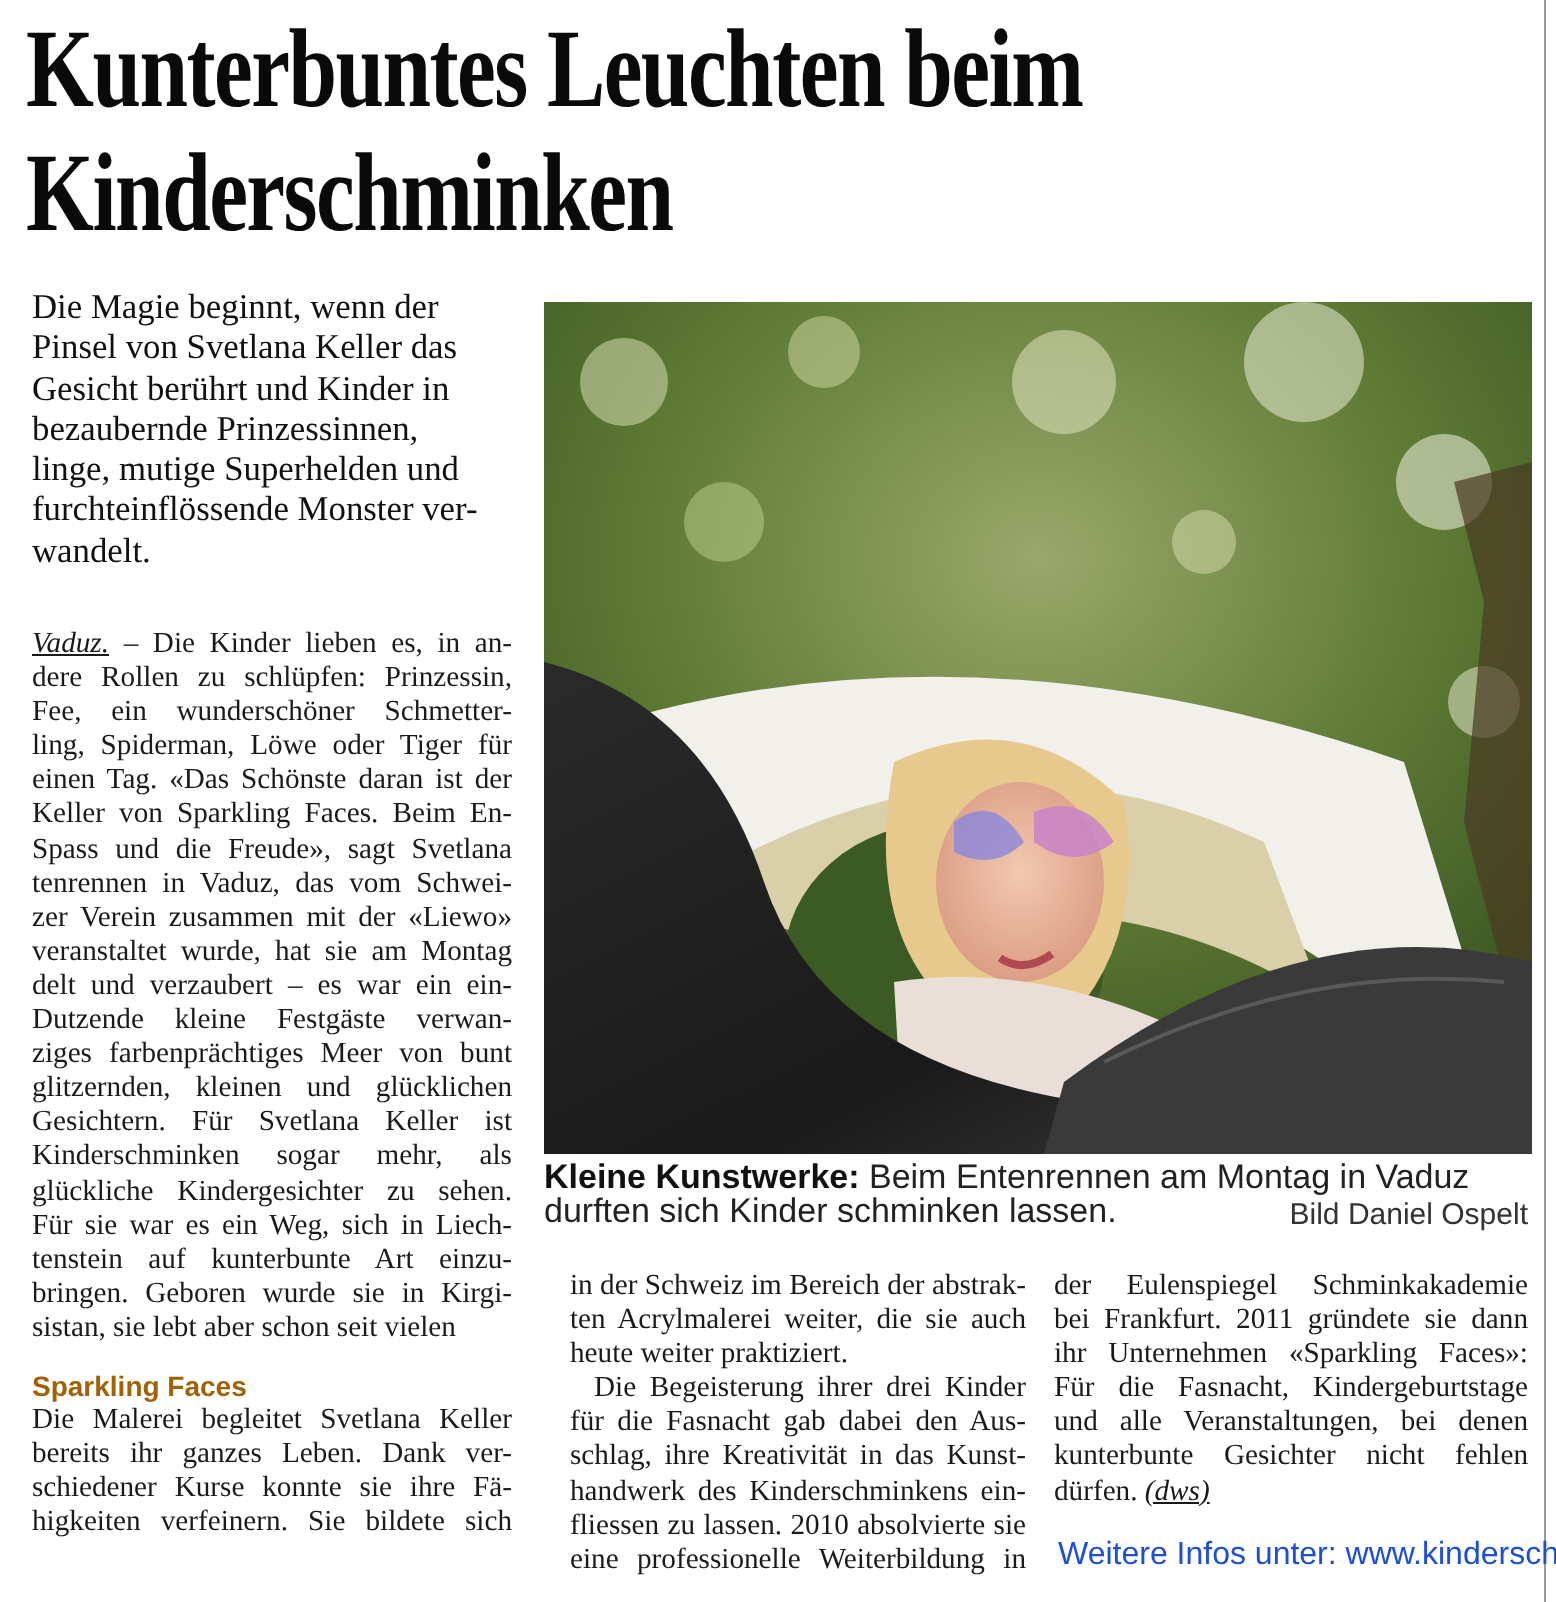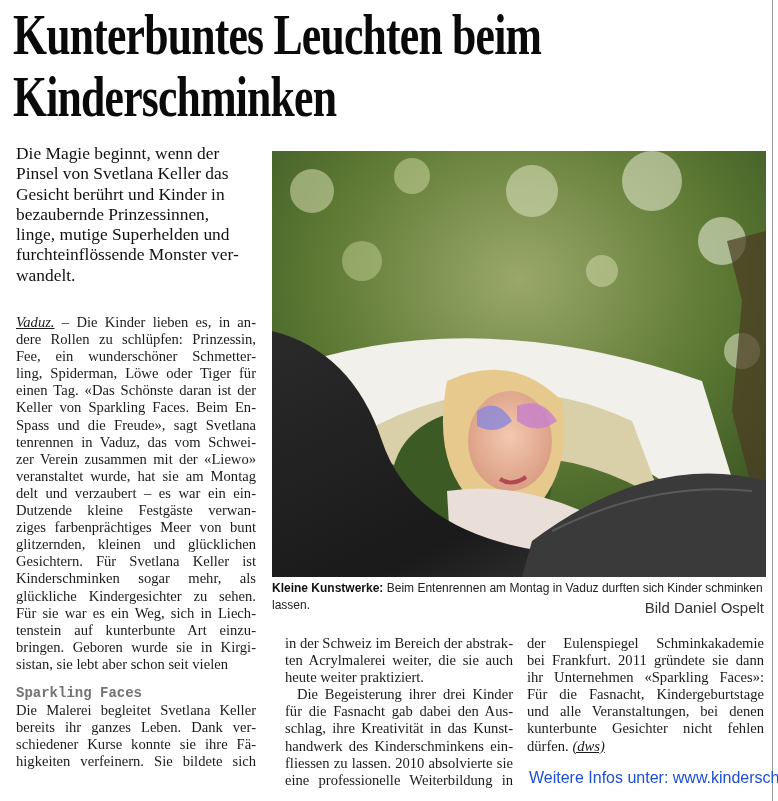--- a/index.html
+++ b/index.html
@@ -25,31 +25,31 @@
   .body-col {
     position: absolute; font-family: "Liberation Serif", serif;
     font-size: 14.6px; line-height: 17.1px; color: #1a1a1a;
   }
   .body-col span.l { display: block; white-space: nowrap; text-align: justify; text-align-last: justify; }
   .body-col span.last { text-align-last: left; }
   .col1 { left: 16px; top: 314px; width: 240px; }
   .col2 { left: 285px; top: 635px; width: 228px; }
   .col3 { left: 527px; top: 635px; width: 237px; }
   .subhead {
-    display: block; font-family: Liberation Mono, monospace; font-weight: bold;
-    font-size: 14px; line-height: 17px; margin-top: 12px; color: #737373;
+    display: block; font-family: Liberation Sans, sans-serif; font-weight: bold;
+    font-size: 14px; line-height: 17px; margin-top: 12px; color: #a16207;
   }
   .indent { padding-left: 12px; }
   .photo {
     position: absolute; left: 272px; top: 151px; width: 494px; height: 426px; overflow: hidden;
     background: #3f5a25;
   }
   .caption {
     position: absolute; left: 272px; top: 580px; width: 494px;
-    font-family: "Liberation Sans", sans-serif; font-size: 12px; line-height: 17px; color: #222;
+    font-family: "Liberation Sans", sans-serif; font-size: 17px; line-height: 17px; color: #222;
   }
   .caption b { font-weight: bold; color: #111; }
   .credit {
     position: absolute; right: 14px; top: 599px;
     font-family: "Liberation Sans", sans-serif; font-size: 15px; color: #333;
   }
   .info {
     position: absolute; left: 529px; top: 769px;
     font-family: "Liberation Sans", sans-serif; font-size: 16px; color: #1d4ed8; white-space: nowrap;
   }

